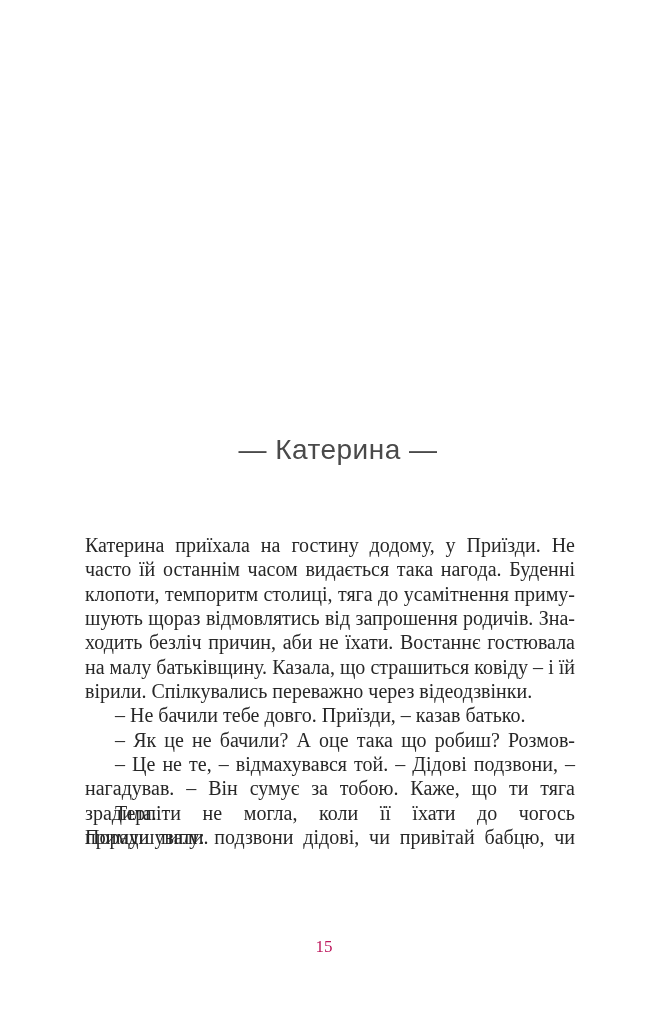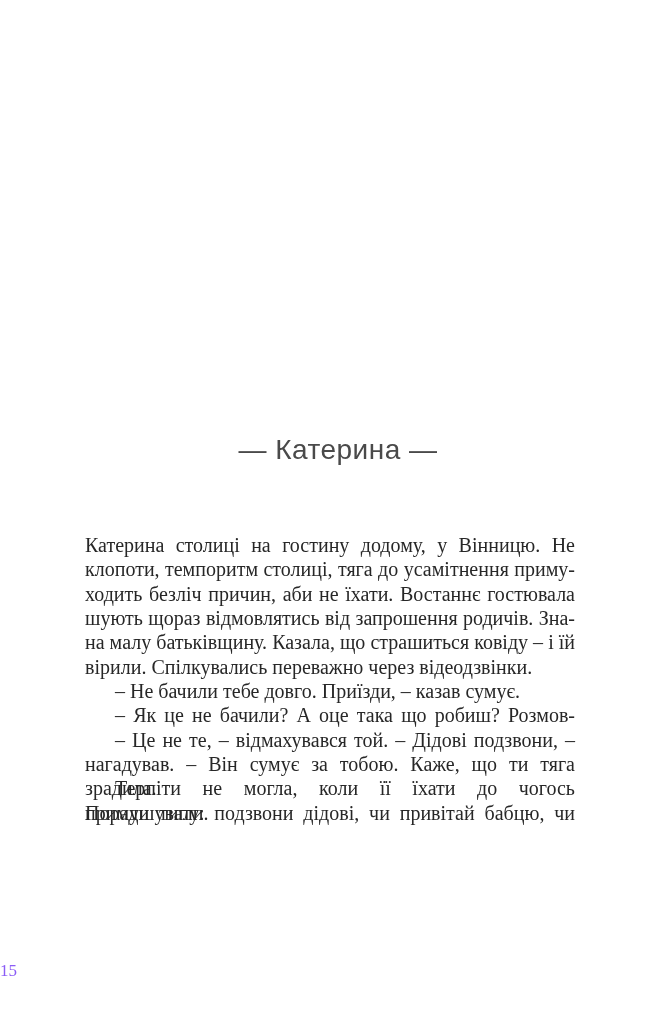--- a/index.html
+++ b/index.html
@@ -49,41 +49,42 @@
     text-align-last: left;
   }
   .line.indent {
     text-indent: 30px;
   }
   .folio {
     position: absolute;
     top: 937px;
     left: 0;
     width: 648px;
+    text-align: center;
     font-family: "Liberation Serif", serif;
     font-size: 17px;
-    color: #8b5cf6;
-    margin-top: 24px;
+    color: #be185d;
   }
 </style>
 </head>
 <body>
 
 <div class="page">
 
   <div class="chapter-title">— Катерина —</div>
 
   <div class="body-text">
-    <div class="line">Катерина столиці на гостину додому, у Вінницю. Не</div>
+    <div class="line">Катерина приїхала на гостину додому, у Приїзди. Не</div>
+    <div class="line">часто їй останнім часом видається така нагода. Буденні</div>
     <div class="line">клопоти, темпоритм столиці, тяга до усамітнення приму-</div>
+    <div class="line">шують щораз відмовлятись від запрошення родичів. Зна-</div>
     <div class="line">ходить безліч причин, аби не їхати. Востаннє гостювала</div>
-    <div class="line">шують щораз відмовлятись від запрошення родичів. Зна-</div>
     <div class="line">на малу батьківщину. Казала, що страшиться ковіду – і їй</div>
     <div class="line end">вірили. Спілкувались переважно через відеодзвінки.</div>
-    <div class="line end indent">– Не бачили тебе довго. Приїзди, – казав сумує.</div>
+    <div class="line end indent">– Не бачили тебе довго. Приїзди, – казав батько.</div>
     <div class="line indent">– Як це не бачили? А оце така що робиш? Розмов-</div>
     <div class="line indent">– Це не те, – відмахувався той. – Дідові подзвони, –</div>
     <div class="line end">нагадував. – Він сумує за тобою. Каже, що ти тяга зрадила.</div>
     <div class="line indent">Терпіти не могла, коли її їхати до чогось примушували.</div>
     <div class="line">Поради типу: подзвони дідові, чи привітай бабцю, чи</div>
   </div>
 
   <div class="folio">15</div>
 
 </div>

